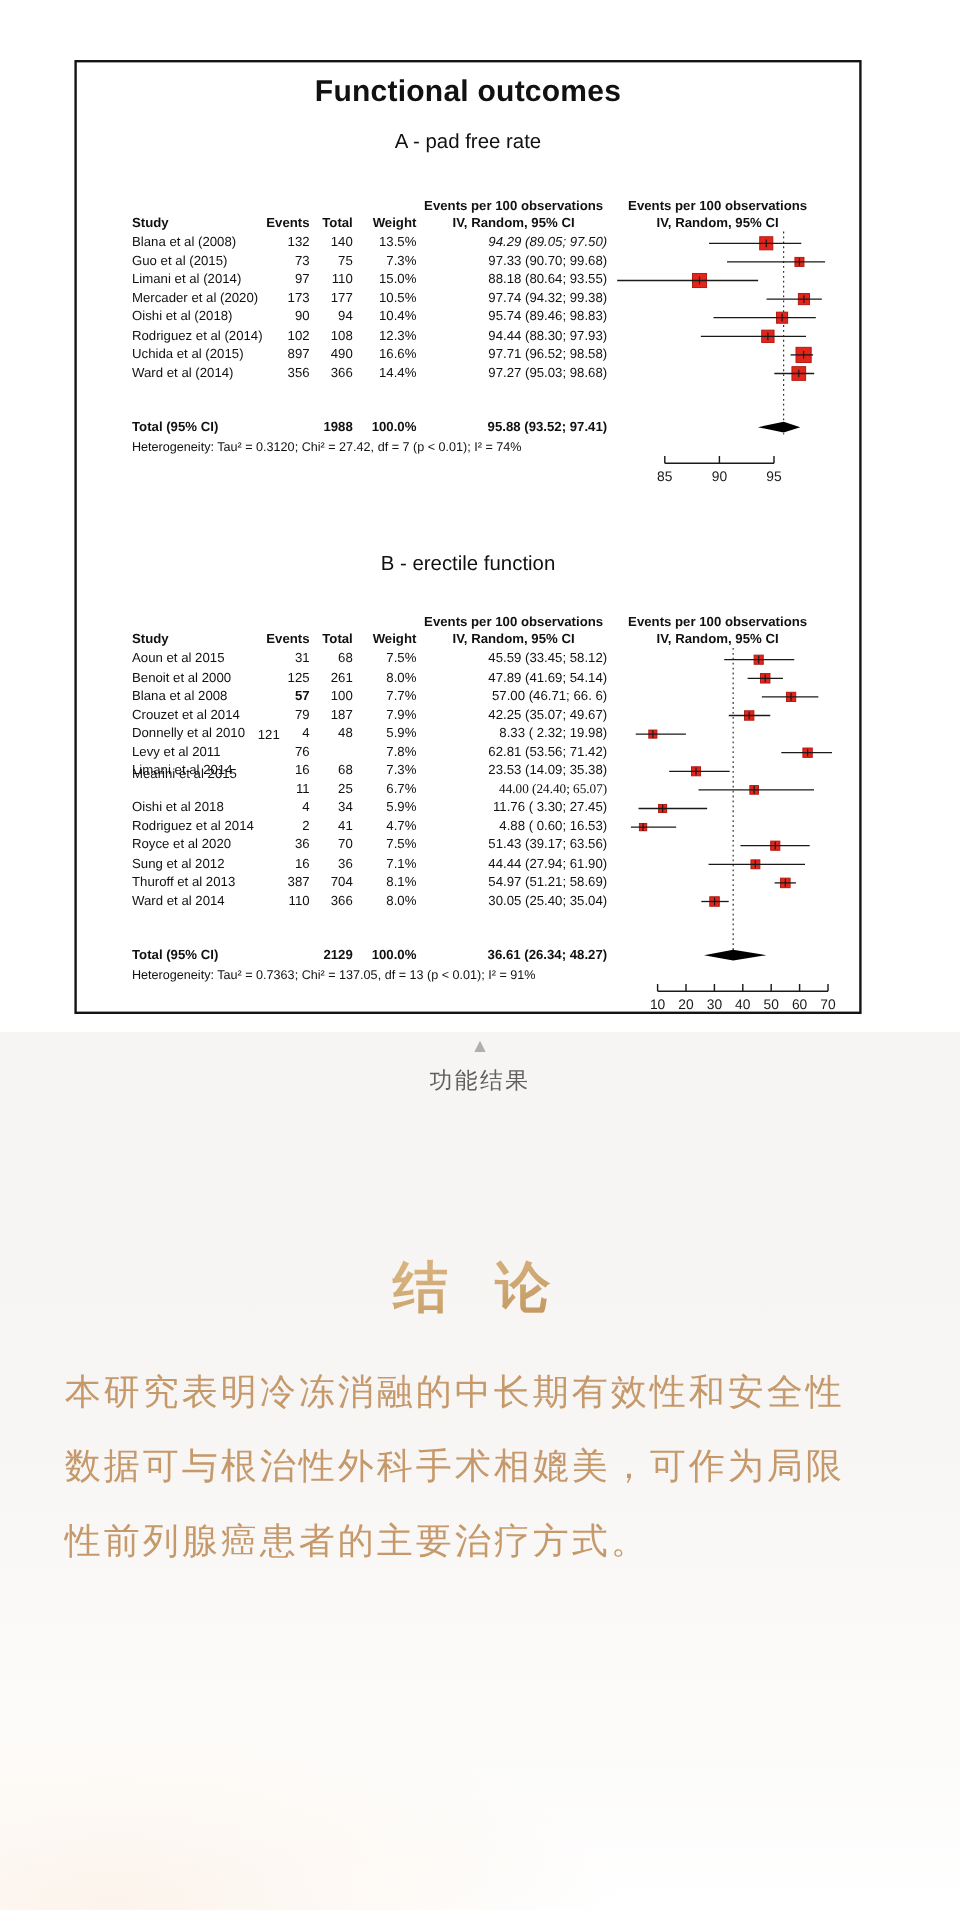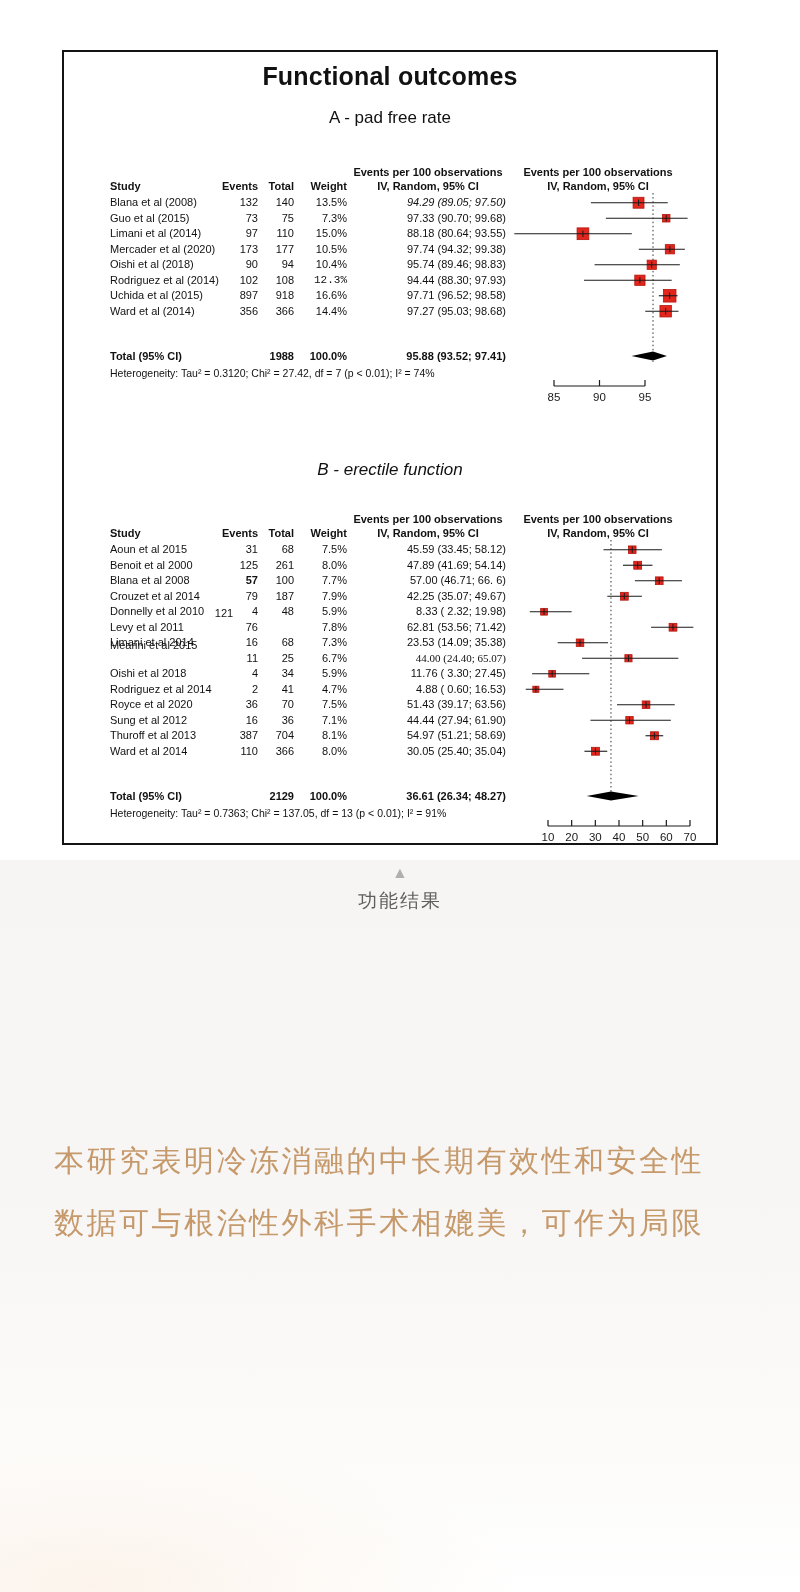--- a/index.html
+++ b/index.html
@@ -5,21 +5,21 @@
   html,body{margin:0;padding:0;background:#ffffff;}
   .page{position:relative;width:800px;height:1592px;margin:0 auto;background:#ffffff;overflow:hidden;
         font-family:"Liberation Sans",sans-serif;color:#1a1a1a;}
   
   .figure-box{position:absolute;left:62px;top:50px;width:656px;height:795px;
               border:2px solid #141414;background:#fff;box-sizing:border-box;}
   .fig-title{position:absolute;left:0;top:10px;width:100%;text-align:center;
              font-size:25px;font-weight:600;letter-spacing:.2px;color:#111;}
   .panel-label{position:absolute;left:0;width:100%;text-align:center;
                font-size:17px;font-weight:500;color:#111;}
-  #labelA{top:56px;} #labelB{top:408px;font-style:italic;}
+  #labelA{top:56px;} #labelB{top:408px;}
   .panel{position:absolute;}
   #panelA{left:44px;top:113px;width:606px;height:250px;}
   #panelB{left:44px;top:460px;width:606px;height:345px;}
   .c{position:absolute;height:15.5px;line-height:15.5px;font-size:11px;white-space:pre;color:#111;}
   .b{font-weight:bold;}
   .het{font-size:10.5px;height:14px;line-height:14px;}
   .plot-svg{position:absolute;top:0;overflow:visible;}
   
   .lower-band{position:absolute;left:0;top:860px;width:800px;height:732px;
               background:linear-gradient(180deg,#f6f5f4 0%,#f7f6f5 45%,#fcfbfa 80%,#ffffff 100%);}
@@ -79,25 +79,25 @@
         <div class="c" style="top: 76.5px; left: 99px; width: 140px; text-align: right;">10.5%</div>
         <div class="c" style="top: 76.5px; left: 258px; width: 140px; text-align: right;">97.74 (94.32; 99.38)</div>
         <div class="c" style="top: 92px; left: 2px;">Oishi et al (2018)</div>
         <div class="c" style="top: 92px; left: 10px; width: 140px; text-align: right;">90</div>
         <div class="c" style="top: 92px; left: 46px; width: 140px; text-align: right;">94</div>
         <div class="c" style="top: 92px; left: 99px; width: 140px; text-align: right;">10.4%</div>
         <div class="c" style="top: 92px; left: 258px; width: 140px; text-align: right;">95.74 (89.46; 98.83)</div>
         <div class="c" style="top: 107.5px; left: 2px;">Rodriguez et al (2014)</div>
         <div class="c" style="top: 107.5px; left: 10px; width: 140px; text-align: right;">102</div>
         <div class="c" style="top: 107.5px; left: 46px; width: 140px; text-align: right;">108</div>
-        <div class="c" style="top: 107.5px; left: 99px; width: 140px; text-align: right; font-family: Liberation Mono, monospace;">12.3%</div>
+        <div class="c" style="top: 107.5px; left: 99px; width: 140px; text-align: right;">12.3%</div>
         <div class="c" style="top: 107.5px; left: 258px; width: 140px; text-align: right;">94.44 (88.30; 97.93)</div>
         <div class="c" style="top: 123px; left: 2px;">Uchida et al (2015)</div>
         <div class="c" style="top: 123px; left: 10px; width: 140px; text-align: right;">897</div>
-        <div class="c" style="top: 123px; left: 46px; width: 140px; text-align: right;">918</div>
+        <div class="c" style="top: 123px; left: 46px; width: 140px; text-align: right;">490</div>
         <div class="c" style="top: 123px; left: 99px; width: 140px; text-align: right;">16.6%</div>
         <div class="c" style="top: 123px; left: 258px; width: 140px; text-align: right;">97.71 (96.52; 98.58)</div>
         <div class="c" style="top: 138.5px; left: 2px;">Ward et al (2014)</div>
         <div class="c" style="top: 138.5px; left: 10px; width: 140px; text-align: right;">356</div>
         <div class="c" style="top: 138.5px; left: 46px; width: 140px; text-align: right;">366</div>
         <div class="c" style="top: 138.5px; left: 99px; width: 140px; text-align: right;">14.4%</div>
         <div class="c" style="top: 138.5px; left: 258px; width: 140px; text-align: right;">97.27 (95.03; 98.68)</div>
         <div class="c b" style="top: 184px; left: 2px;">Total (95% CI)</div>
         <div class="c b" style="top: 184px; left: 46px; width: 140px; text-align: right;">1988</div>
         <div class="c b" style="top: 184px; left: 99px; width: 140px; text-align: right;">100.0%</div>
@@ -287,18 +287,20 @@
         </svg>
       </div>
   </div>
 
   <div class="lower-band"></div>
   <div class="warm-blob"></div>
 
   <div class="collapse-triangle">▲</div>
   <div class="figure-caption">功能结果</div>
 
+  <div class="conclusion-heading">结 论</div>
   <div class="conclusion-body">
     <div class="conclusion-line">本研究表明冷冻消融的中长期有效性和安全性</div>
     <div class="conclusion-line">数据可与根治性外科手术相媲美，可作为局限</div>
+    <div class="conclusion-line">性前列腺癌患者的主要治疗方式。</div>
   </div>
 
 </div>
 
 </body></html>

